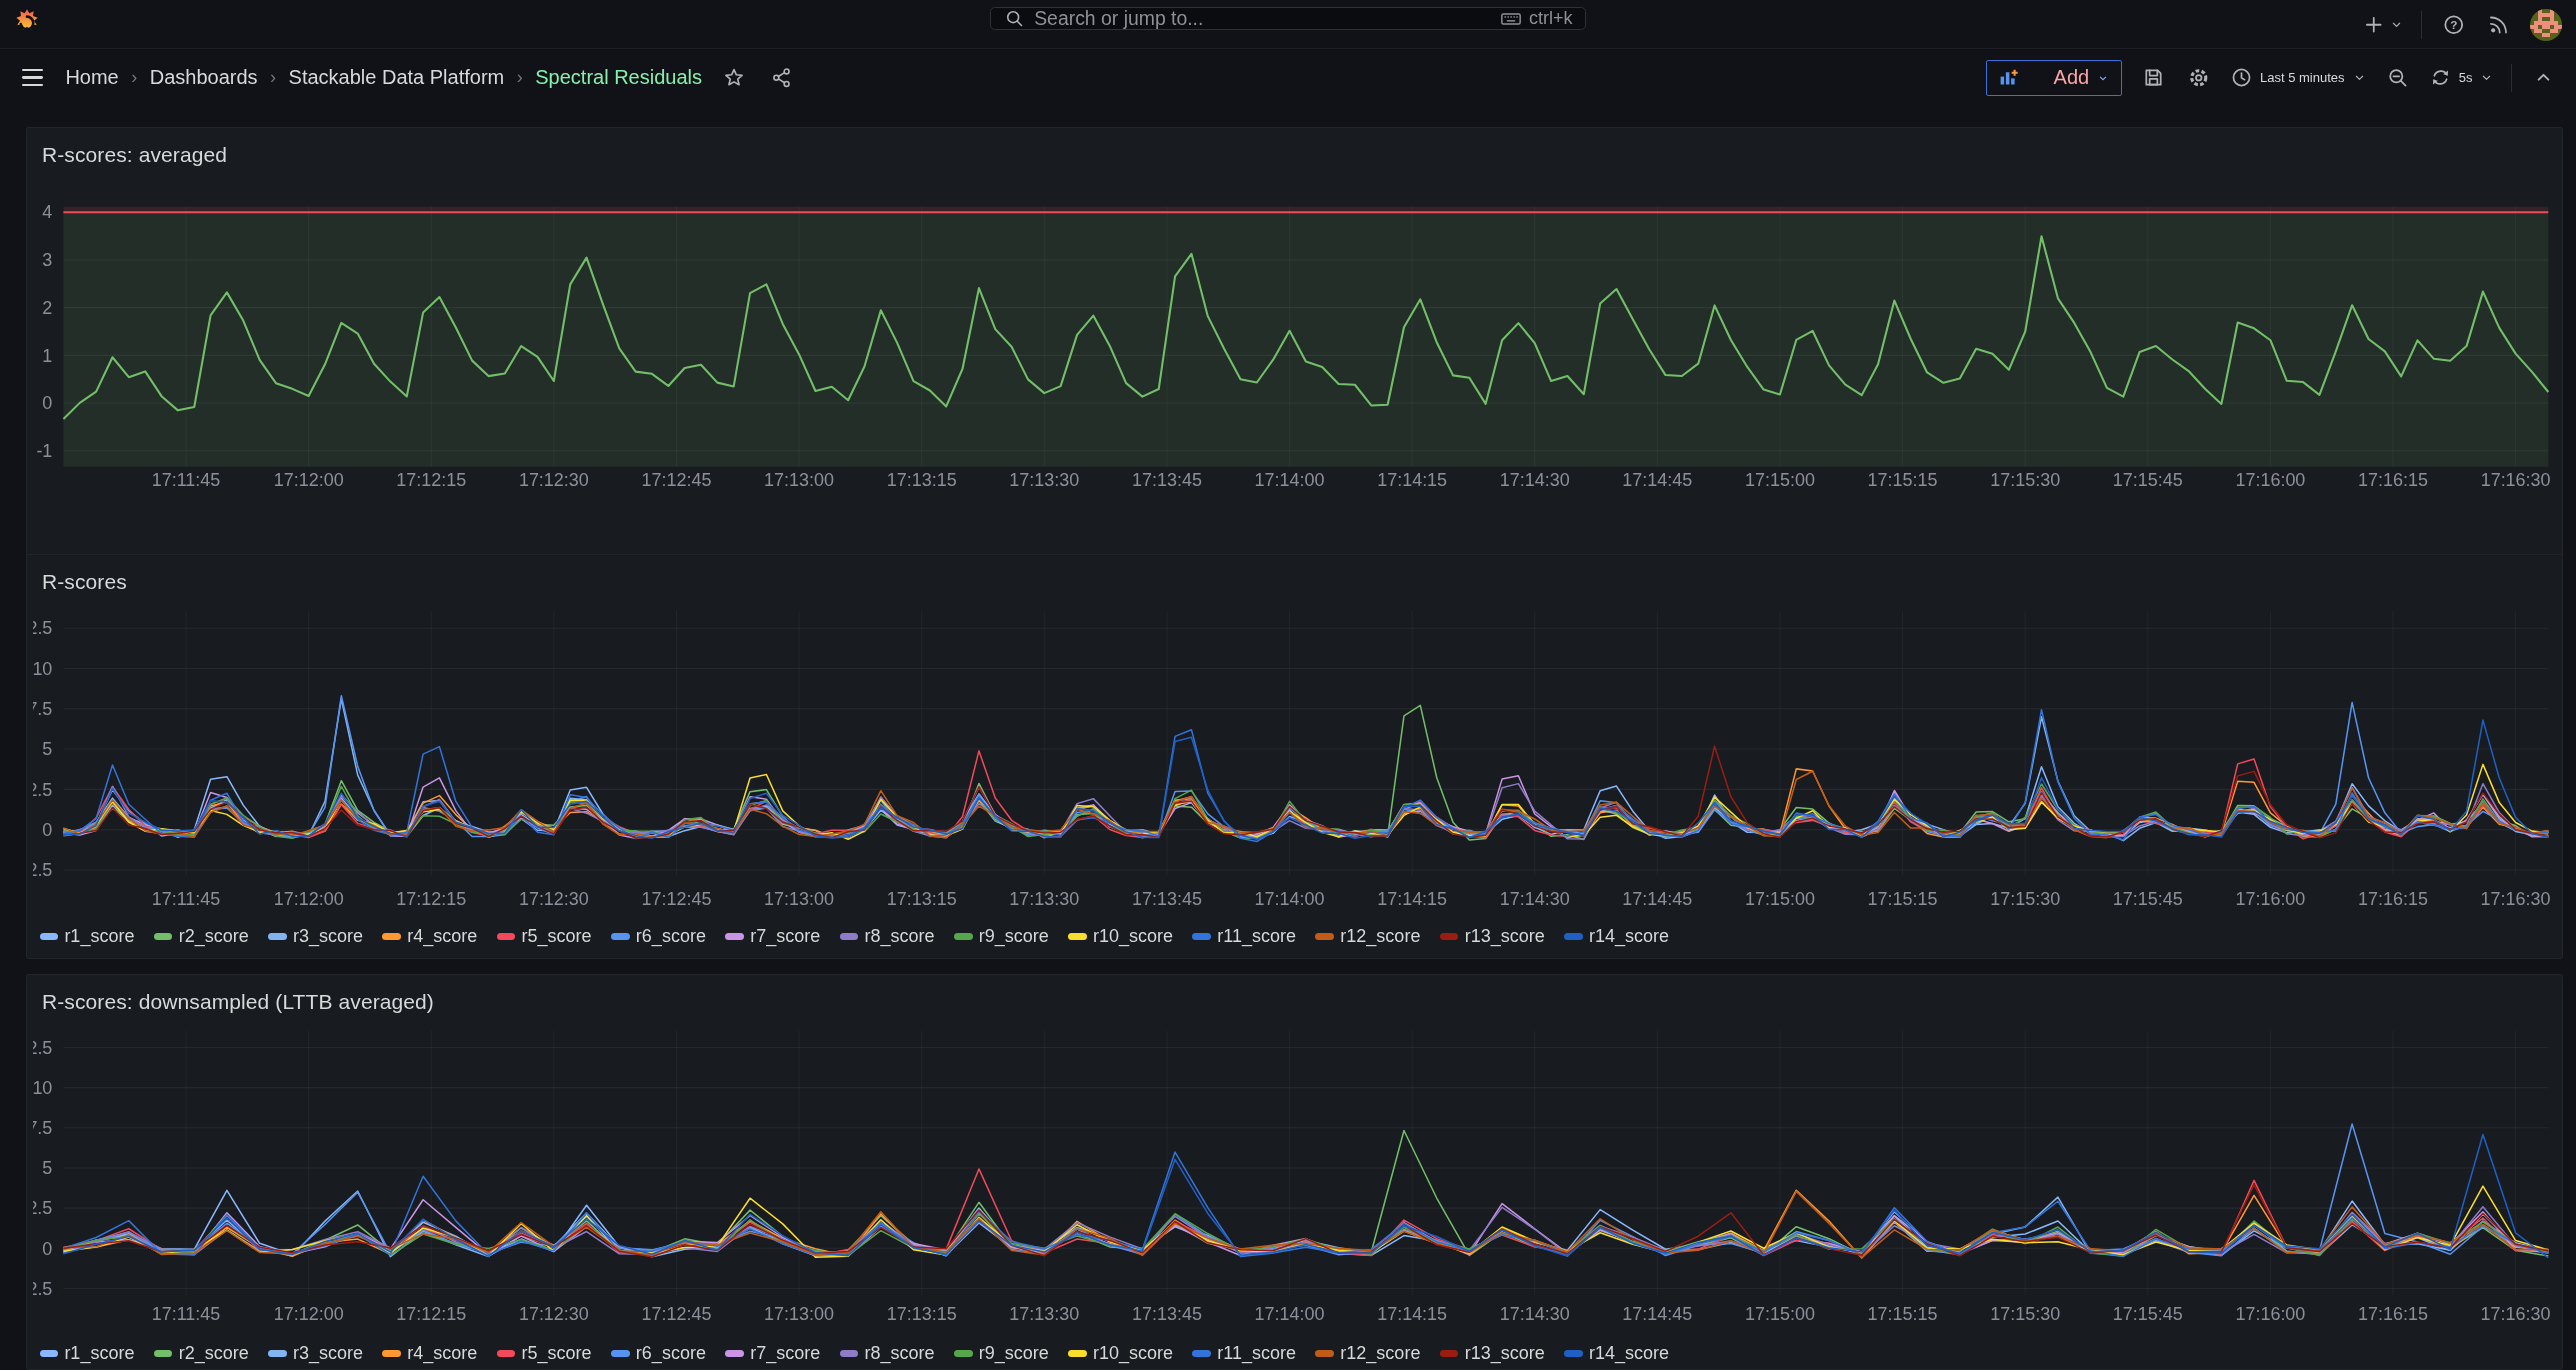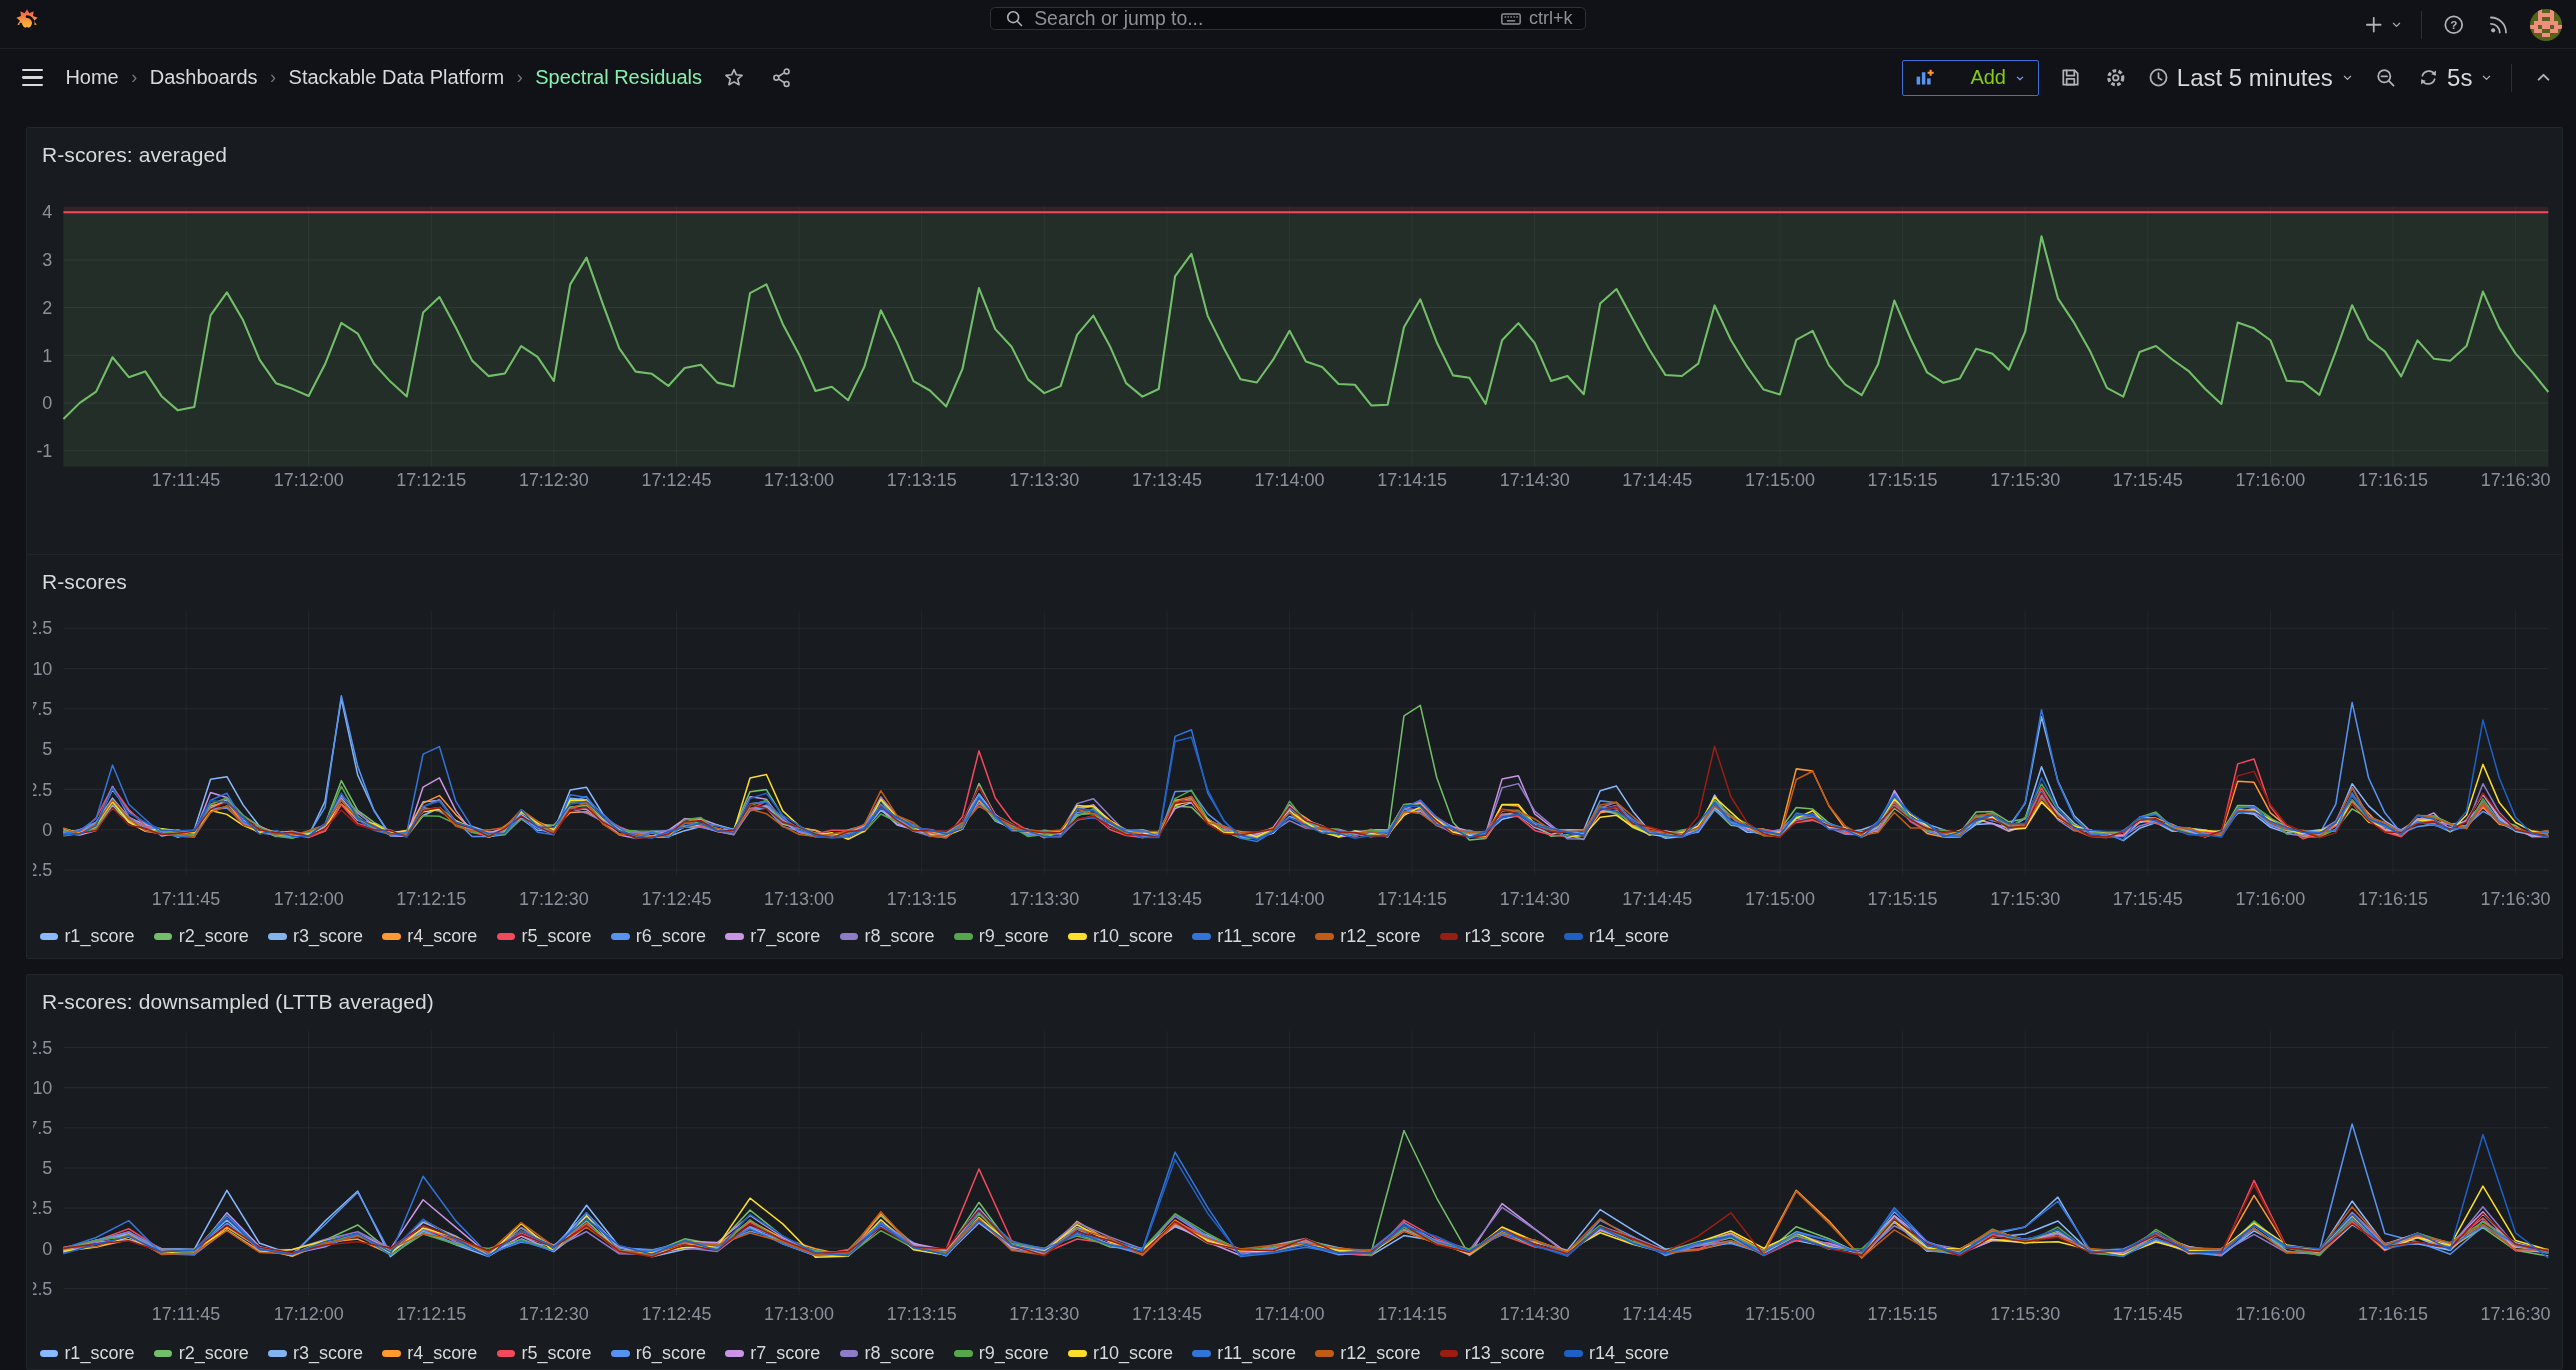--- a/index.html
+++ b/index.html
@@ -27,22 +27,22 @@
   .tb-left { display:flex; align-items:center; gap:18px; }
   .hamburger { display:flex; flex-direction:column; gap:4.8px; cursor:pointer; padding:4.2px; }
   .hamburger span { display:block; width:21px; height:2.8px; border-radius:1.4px; background:#d8d9da; }
   .breadcrumb { display:flex; align-items:center; gap:12.5px; font-size:20px; color:#d8d9da; }
   .breadcrumb .crumb { cursor:pointer; }
   .breadcrumb .sep { color:#73757c; font-size:18px; }
   .breadcrumb .current { color:#86efac; }
   .tb-right { display:flex; align-items:center; gap:16.6px; }
   .add-btn { display:flex; align-items:center; gap:7px; border:1.4px solid #3d71d9; border-radius:2.1px;
     padding:5.5px 11px; cursor:pointer; }
-  .add-btn .lbl { color:#84cc16; font-size:20px; font-weight:500;margin-left:28px; }
-  .tb-text-btn { display:flex; align-items:center; gap:7px; color:#d8d9da; font-size:24px; cursor:pointer; }
+  .add-btn .lbl { color:#fca5a5; font-size:20px; font-weight:500;margin-left:28px; }
+  .tb-text-btn { display:flex; align-items:center; gap:7px; color:#d8d9da; font-size:13px; cursor:pointer; }
 
   
   .panel { position:absolute; background:#181b1f; border:0.7px solid #22252a; border-radius:2.1px; }
   .panel-title { position:absolute; top:15px; left:15px; font-size:21px; font-weight:500;
     color:#d8d9da; letter-spacing:0.1px; cursor:pointer; }
   .chart { position:absolute; left:5.5px; top:42px; width:2525px; }
   .legend { position:absolute; left:12.5px; display:flex; align-items:center; gap:19.4px; flex-wrap:nowrap; }
   .legend-item { display:flex; align-items:center; gap:6.2px; cursor:pointer;justify-content:center; }
   .chip { width:18.7px; height:7px; border-radius:3.5px; }
   .legend-label { font-size:18px; color:#d8d9da; }

